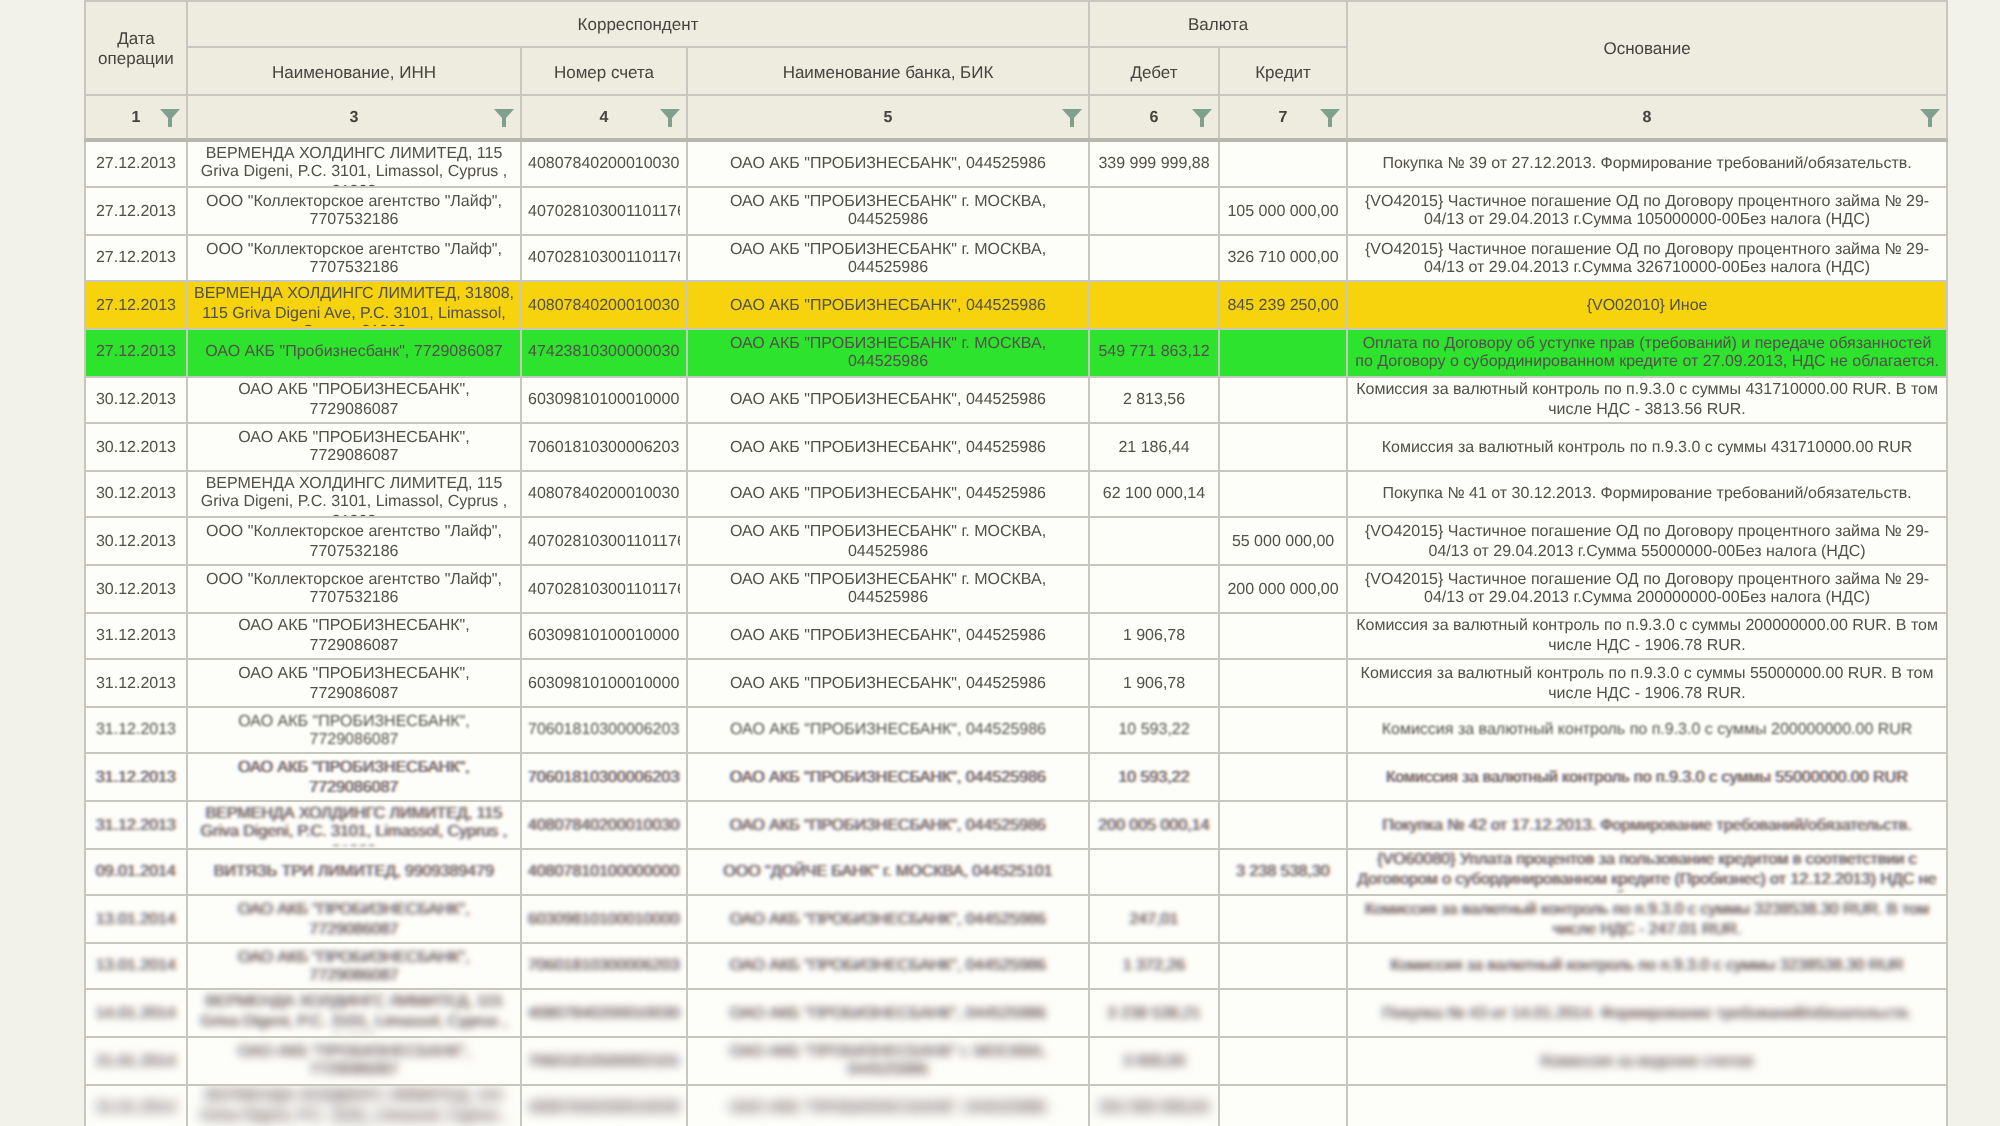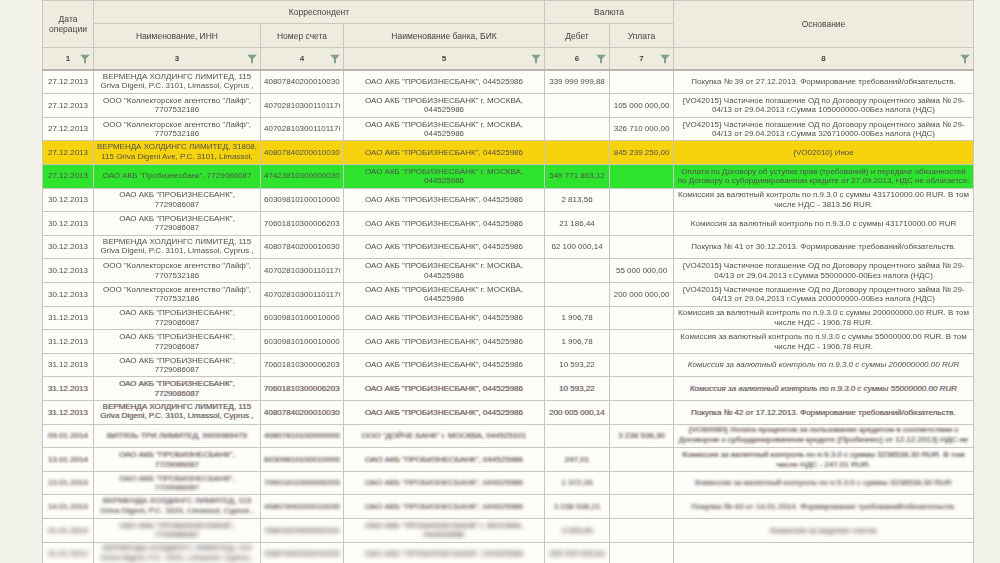--- a/index.html
+++ b/index.html
@@ -67,21 +67,21 @@
         <th rowspan="2">Дата операции</th>
         <th colspan="3">Корреспондент</th>
         <th colspan="2">Валюта</th>
         <th rowspan="2">Основание</th>
       </tr>
       <tr class="sub">
         <th>Наименование, ИНН</th>
         <th>Номер счета</th>
         <th>Наименование банка, БИК</th>
         <th>Дебет</th>
-        <th>Уплата</th>
+        <th>Кредит</th>
       </tr>
       <tr class="flt">
         <th>
           <span class="num">1</span>
           <svg class="funnel" width="10" height="9">
               <path d="M0 0 H10 L6 4.5 V9 H4 V4.5 Z"></path>
             </svg>
         </th>
         <th>
           <span class="num">3</span>
@@ -411,21 +411,21 @@
           <td>
             <div class="cw" style="filter: blur(0.45px);">ОАО АКБ "ПРОБИЗНЕСБАНК", 044525986</div>
           </td>
           <td>
             <div class="cw" style="filter: blur(0.45px);">10 593,22</div>
           </td>
           <td>
             <div class="cw" style="filter: blur(0.45px);"></div>
           </td>
           <td>
-            <div class="cw" style="filter: blur(0.45px); font-style: italic;">Комиссия за валютный контроль по п.9.3.0 с суммы 200000000.00 RUR</div>
+            <div class="cw" style="filter: blur(0.45px);">Комиссия за валютный контроль по п.9.3.0 с суммы 200000000.00 RUR</div>
           </td>
         </tr>
         <tr>
           <td>
             <div class="cw fr" style="filter: blur(0.55px);">31.12.2013</div>
           </td>
           <td>
             <div class="cw fr" style="filter: blur(0.55px);">ОАО АКБ "ПРОБИЗНЕСБАНК", 7729086087</div>
           </td>
           <td>
@@ -434,21 +434,21 @@
           <td>
             <div class="cw fr" style="filter: blur(0.55px);">ОАО АКБ "ПРОБИЗНЕСБАНК", 044525986</div>
           </td>
           <td>
             <div class="cw fr" style="filter: blur(0.55px);">10 593,22</div>
           </td>
           <td>
             <div class="cw fr" style="filter: blur(0.55px);"></div>
           </td>
           <td>
-            <div class="cw fr" style="filter: blur(0.55px); font-style: italic;">Комиссия за валютный контроль по п.9.3.0 с суммы 55000000.00 RUR</div>
+            <div class="cw fr" style="filter: blur(0.55px);">Комиссия за валютный контроль по п.9.3.0 с суммы 55000000.00 RUR</div>
           </td>
         </tr>
         <tr>
           <td>
             <div class="cw fr" style="filter: blur(0.7px);">31.12.2013</div>
           </td>
           <td>
             <div class="cw fr" style="filter: blur(0.7px);">ВЕРМЕНДА ХОЛДИНГС ЛИМИТЕД, 115 Griva Digeni, P.C. 3101, Limassol, Cyprus , 31808</div>
           </td>
           <td>

